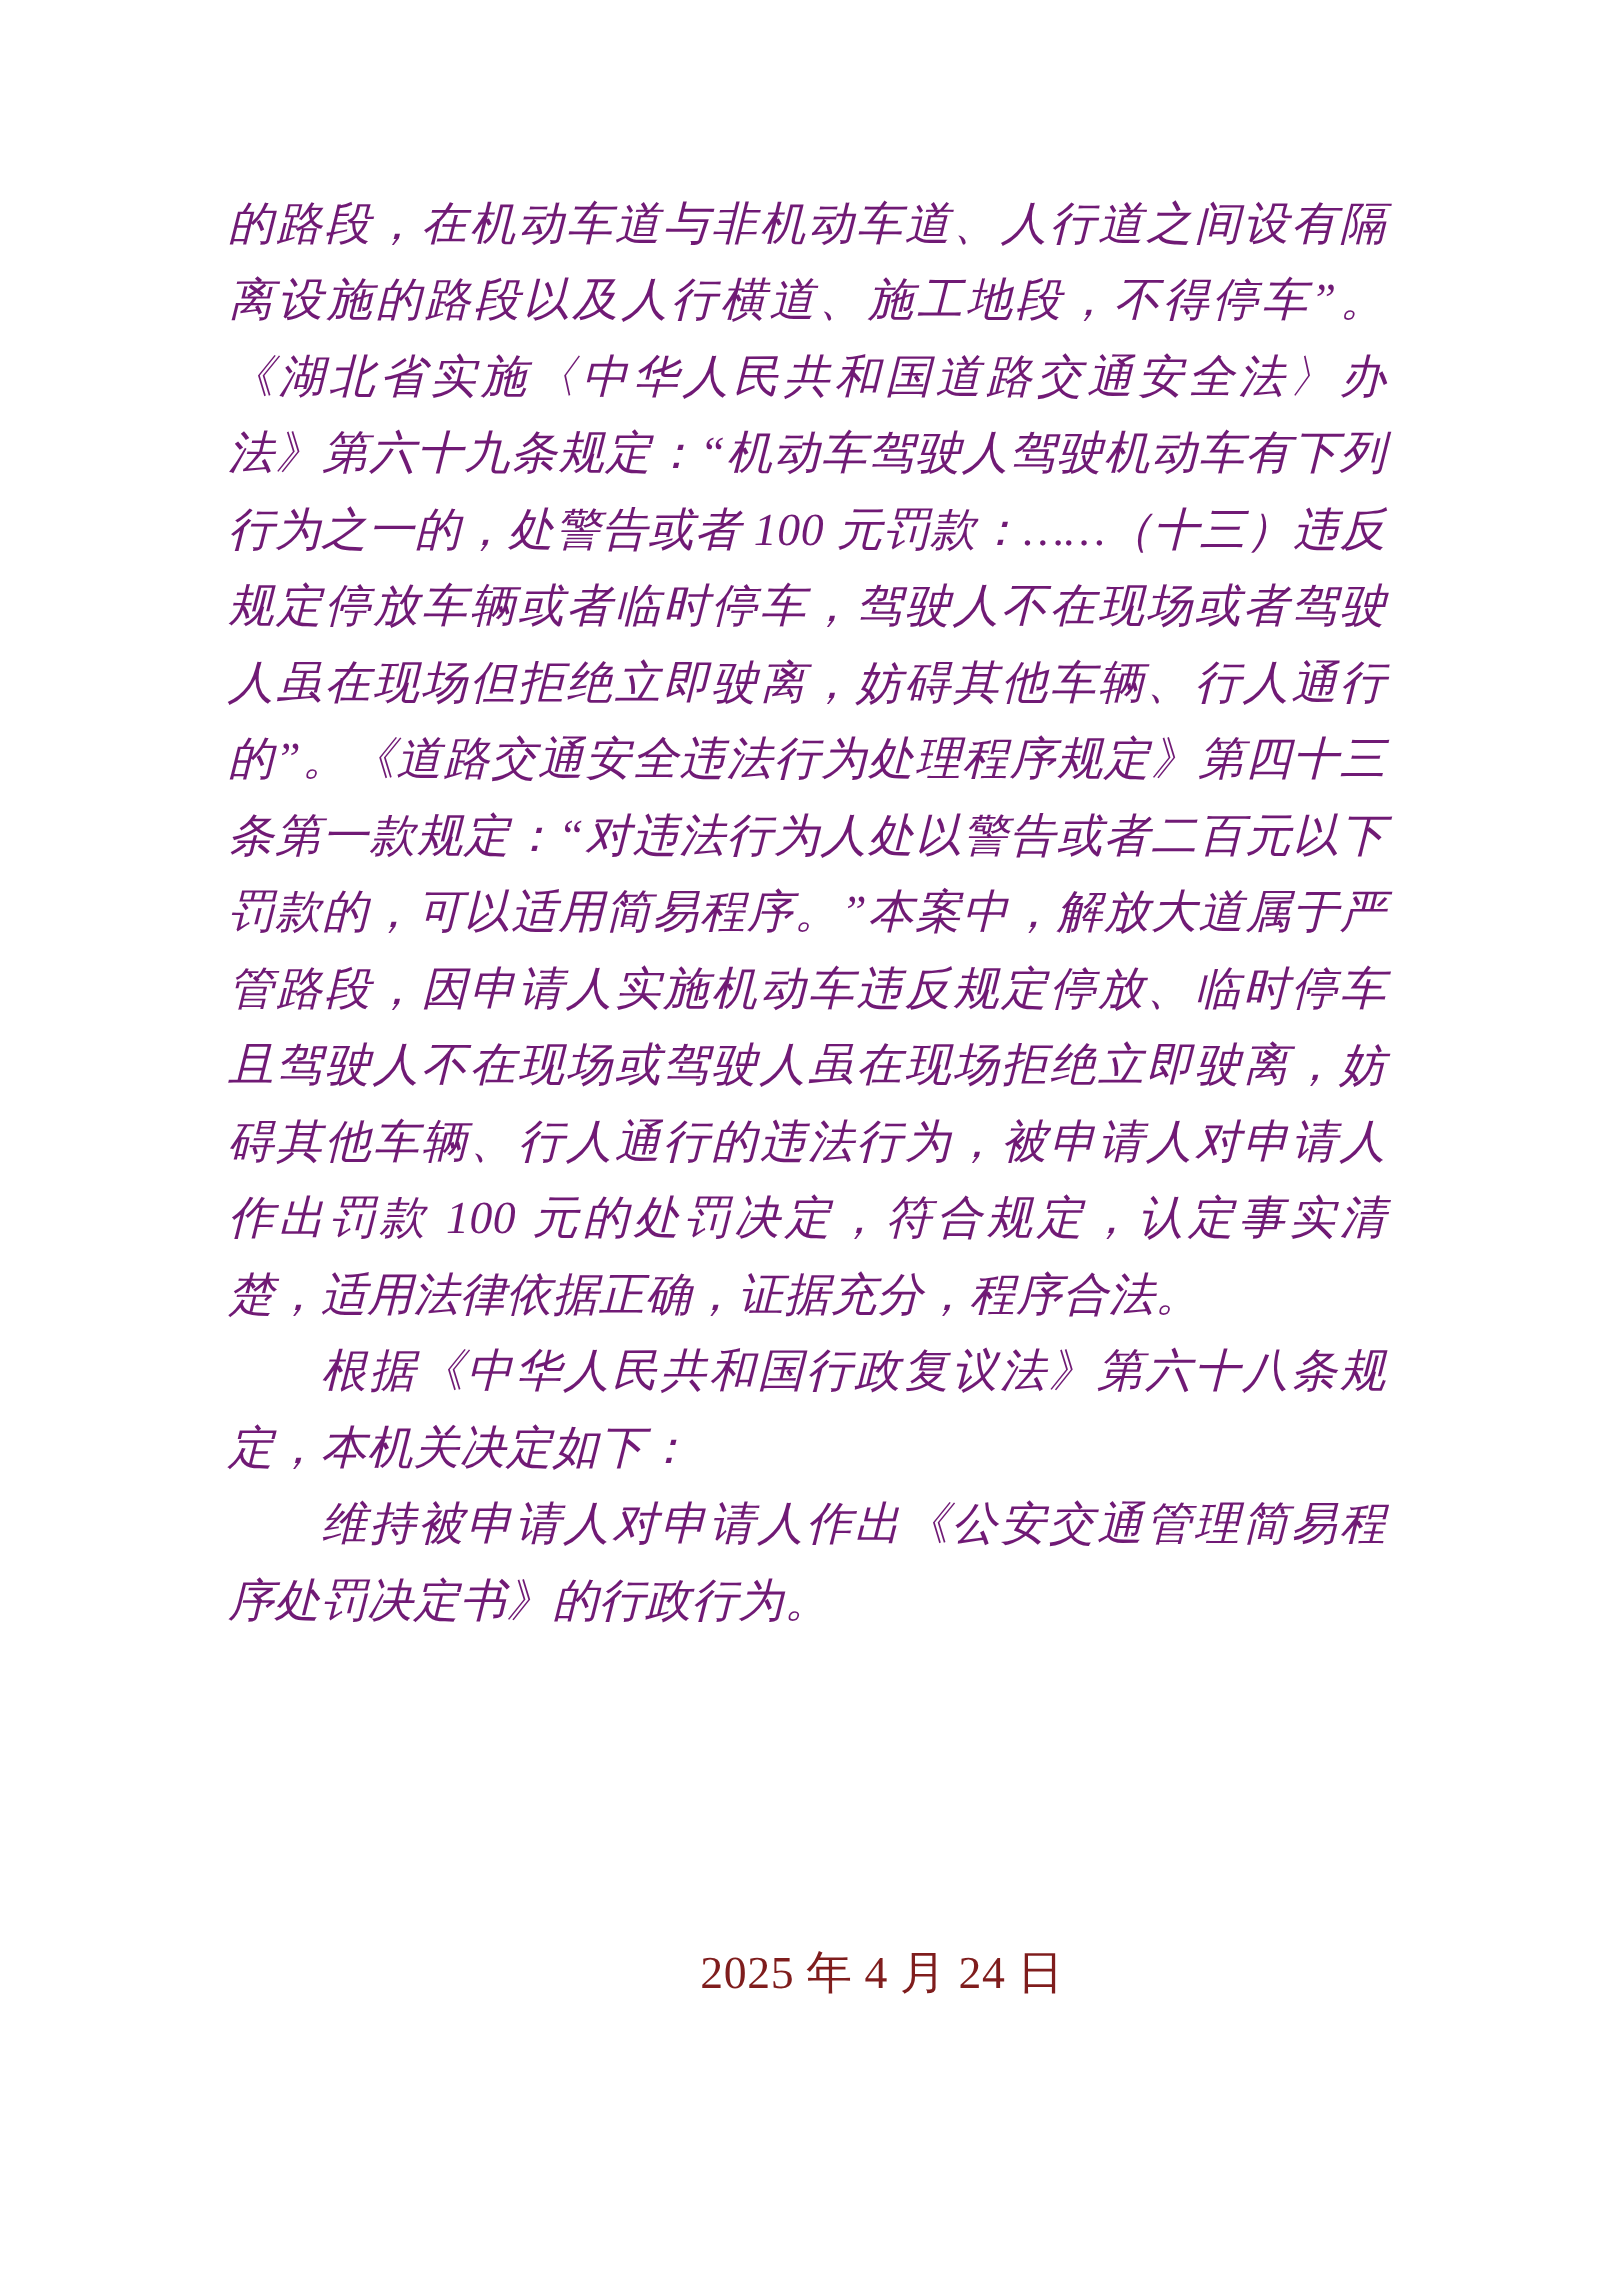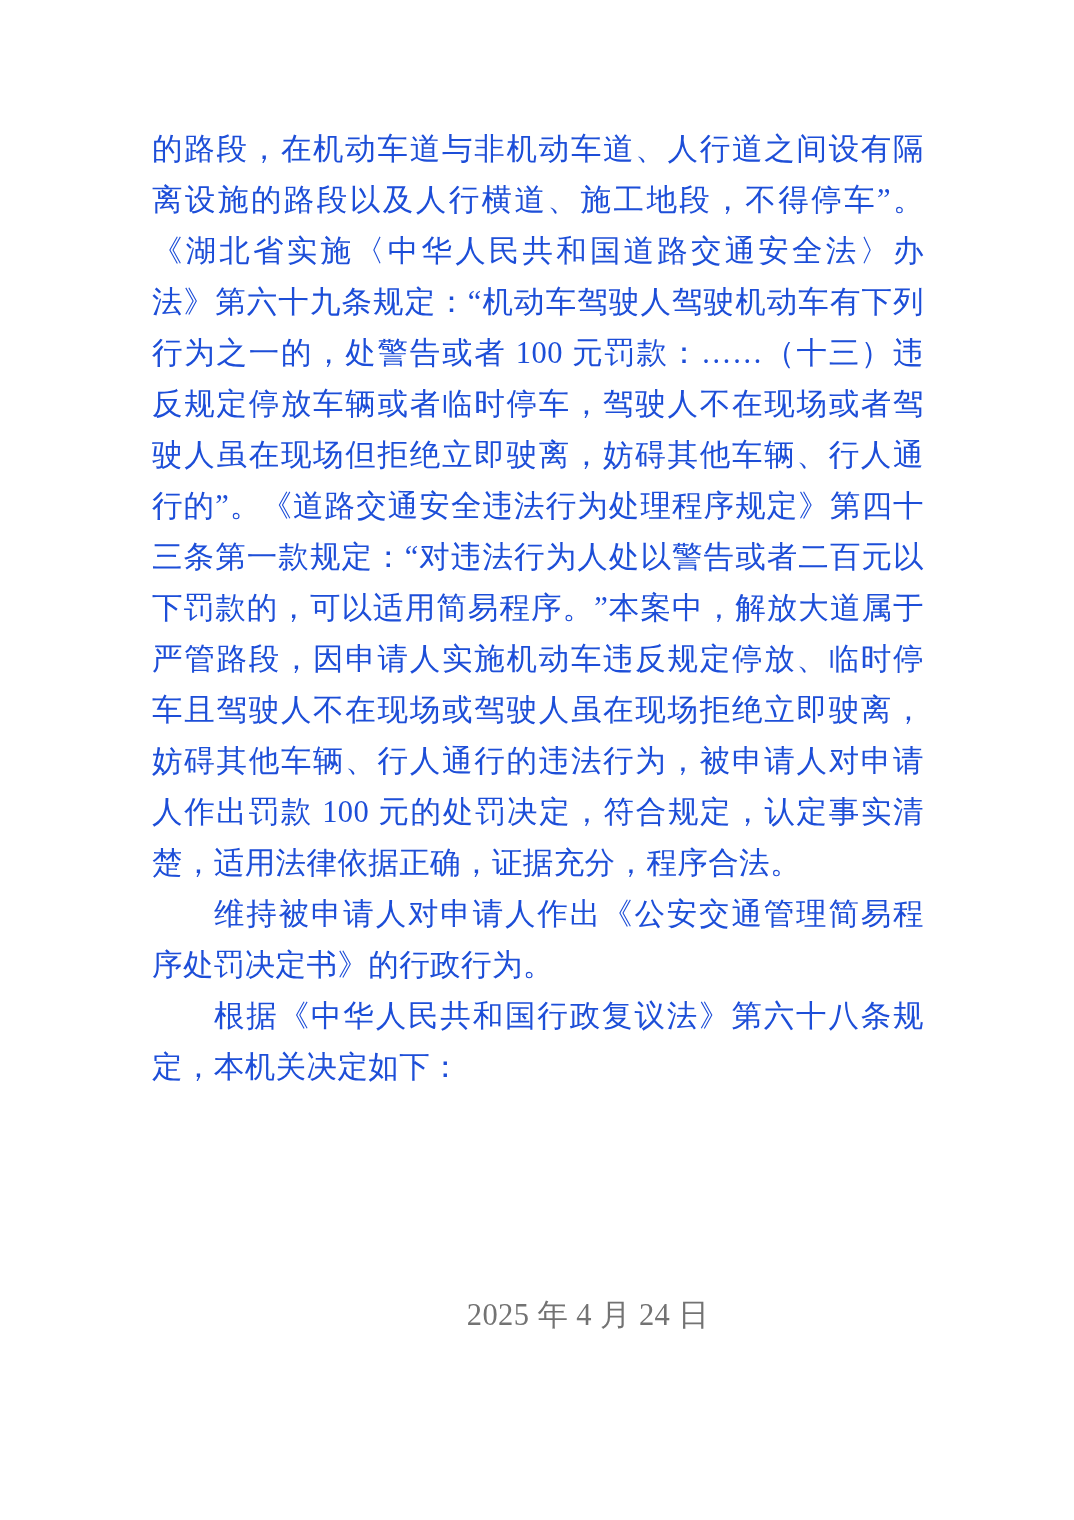--- a/index.html
+++ b/index.html
@@ -19,47 +19,48 @@
   .content {
     position: absolute;
     left: 152px;
     top: 124px;
     width: 772px;
   }
   .para {
     font-family: "Liberation Serif", "DejaVu Serif", serif;
     font-size: 30.5px;
     line-height: 51px;
-    color: #1d4ed8;
+    color: #701a75;
     text-align: justify;
     text-justify: inter-ideograph;
     letter-spacing: 0.4px;
     margin: 0;
+    font-style: italic;
   }
   .para.indent {
     text-indent: 62px;
   }
   .signature {
     position: absolute;
     left: 152px;
     top: 1290px;
     width: 772px;
     text-align: center;
     font-family: "Liberation Serif", "DejaVu Serif", serif;
     font-size: 30.5px;
     line-height: 51px;
-    color: #737373;
+    color: #7f1d1d;
     letter-spacing: 0.4px;
     padding-left: 100px;
     box-sizing: border-box;
   }
 </style>
 </head>
 <body>
 
 <div class="page">
   <div class="content">
     <p class="para">的路段，在机动车道与非机动车道、人行道之间设有隔离设施的路段以及人行横道、施工地段，不得停车”。《湖北省实施〈中华人民共和国道路交通安全法〉办法》第六十九条规定：“机动车驾驶人驾驶机动车有下列行为之一的，处警告或者 100 元罚款：……（十三）违反规定停放车辆或者临时停车，驾驶人不在现场或者驾驶人虽在现场但拒绝立即驶离，妨碍其他车辆、行人通行的”。《道路交通安全违法行为处理程序规定》第四十三条第一款规定：“对违法行为人处以警告或者二百元以下罚款的，可以适用简易程序。”本案中，解放大道属于严管路段，因申请人实施机动车违反规定停放、临时停车且驾驶人不在现场或驾驶人虽在现场拒绝立即驶离，妨碍其他车辆、行人通行的违法行为，被申请人对申请人作出罚款 100 元的处罚决定，符合规定，认定事实清楚，适用法律依据正确，证据充分，程序合法。</p>
+    <p class="para indent">根据《中华人民共和国行政复议法》第六十八条规定，本机关决定如下：</p>
     <p class="para indent">维持被申请人对申请人作出《公安交通管理简易程序处罚决定书》的行政行为。</p>
-    <p class="para indent">根据《中华人民共和国行政复议法》第六十八条规定，本机关决定如下：</p>
   </div>
   <div class="signature">2025 年 4 月 24 日</div>
 </div>
 
 </body></html>

